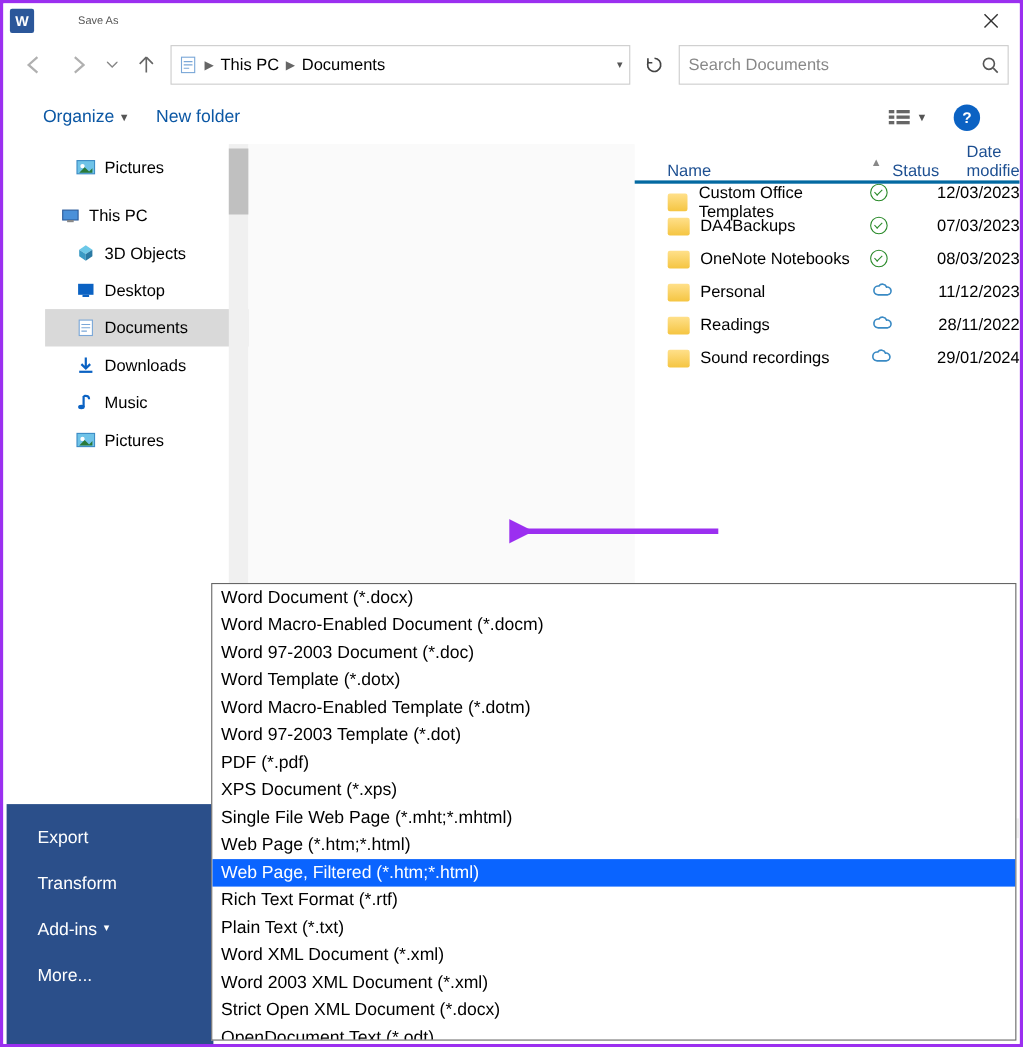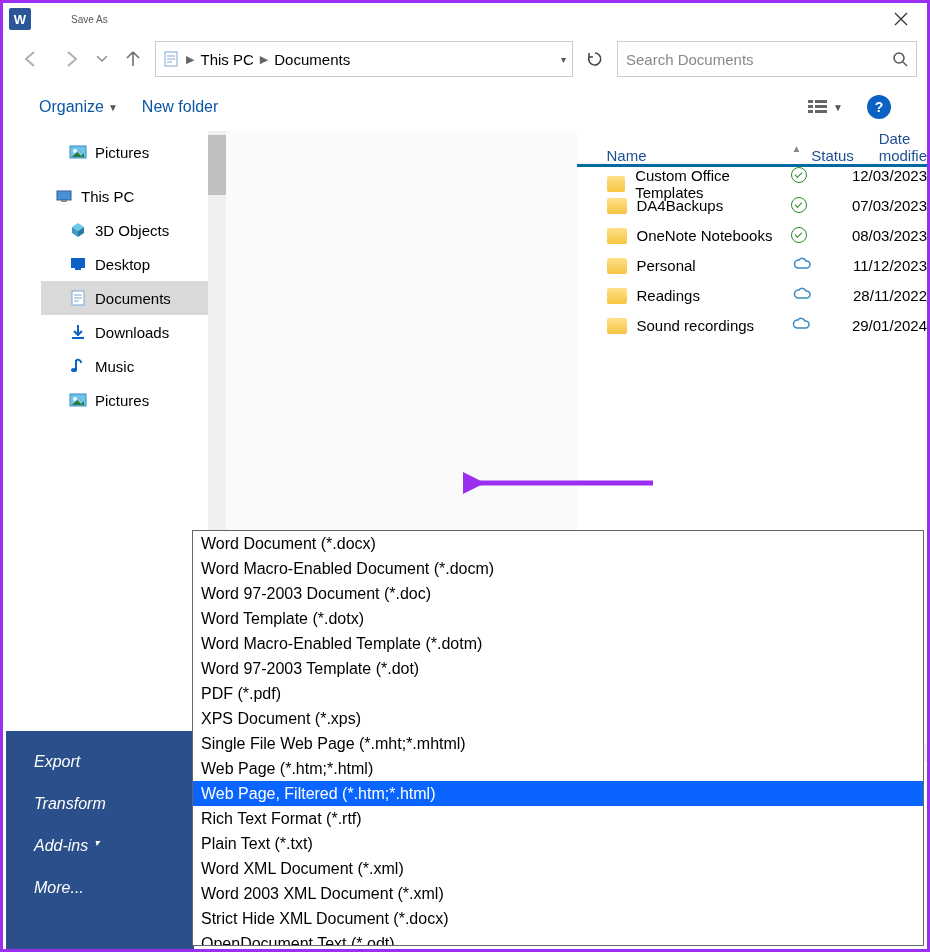--- a/index.html
+++ b/index.html
@@ -73,21 +73,21 @@
 .formfield.sel { background: #cfe7f9; border: 1px solid #3a8ac4; }
 .formfield .dd { margin-left: auto; color: #555; font-size: 10px; }
 .formrow.meta label { color: #666; }
 
 .annot-arrow { position: absolute; left: 460px; top: 465px; pointer-events: none; }
 
 .hidefolders { padding: 16px 14px; font-size: 15px; color: #222; display: flex; align-items: center; gap: 6px; }
 
 
 .bluepanel { position: absolute; left: 3px; top: 728px; width: 188px; height: 220px; background: #2b4f8a; color: #fff; display: flex; flex-direction: column; justify-content: flex-start; padding: 10px 0; }
-.bluepanel .item { padding: 12px 28px; font-size: 16px; display: flex; align-items: flex-start; gap: 6px; font-style: italic; }
+.bluepanel .item { padding: 12px 28px; font-size: 16px; display: flex; align-items: flex-start; gap: 6px; }
 
 
 .ddlist { position: absolute; left: 189px; top: 527px; right: 3px; bottom: 3px; background: #fff; border: 1px solid #666; overflow: hidden; }
 .ddlist .opt { height: 25px; padding: 0 8px; display: flex; align-items: center; font-size: 16px; }
 .ddlist .opt.hl { background: #0a64ff; color: #fff; }
 
 
 svg { display: block; }
 </style>
 </head>
@@ -416,17 +416,17 @@
       <div class="opt">Word 97-2003 Template (*.dot)</div>
       <div class="opt">PDF (*.pdf)</div>
       <div class="opt">XPS Document (*.xps)</div>
       <div class="opt">Single File Web Page (*.mht;*.mhtml)</div>
       <div class="opt">Web Page (*.htm;*.html)</div>
       <div class="opt hl">Web Page, Filtered (*.htm;*.html)</div>
       <div class="opt">Rich Text Format (*.rtf)</div>
       <div class="opt">Plain Text (*.txt)</div>
       <div class="opt">Word XML Document (*.xml)</div>
       <div class="opt">Word 2003 XML Document (*.xml)</div>
-      <div class="opt">Strict Hide XML Document (*.docx)</div>
+      <div class="opt">Strict Open XML Document (*.docx)</div>
       <div class="opt">OpenDocument Text (*.odt)</div>
     </div>
 
 </div>
 
 </body></html>

